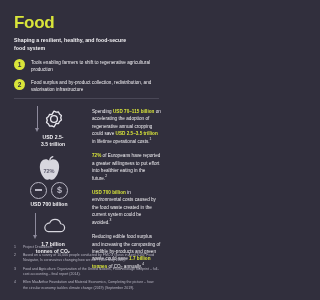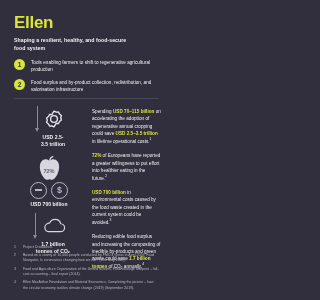--- a/index.html
+++ b/index.html
@@ -114,21 +114,21 @@
   .note-text {
     font-size: 3.5px; color: #b9b7c4; line-height: 1.5; letter-spacing: 0.02px;
   }
 </style>
 </head>
 <body>
 
 <div class="page">
 
   <div class="header">
-    <div class="title">Ellen</div>
+    <div class="title">Food</div>
     <div class="subtitle">Shaping a resilient, healthy, and food-secure food system</div>
   </div>
 
   <div class="points">
     <div class="point">
       <div class="bullet">1</div>
       <div class="point-text">Tools enabling farmers to shift to regenerative agricultural production</div>
     </div>
     <div class="point">
       <div class="bullet">2</div>

